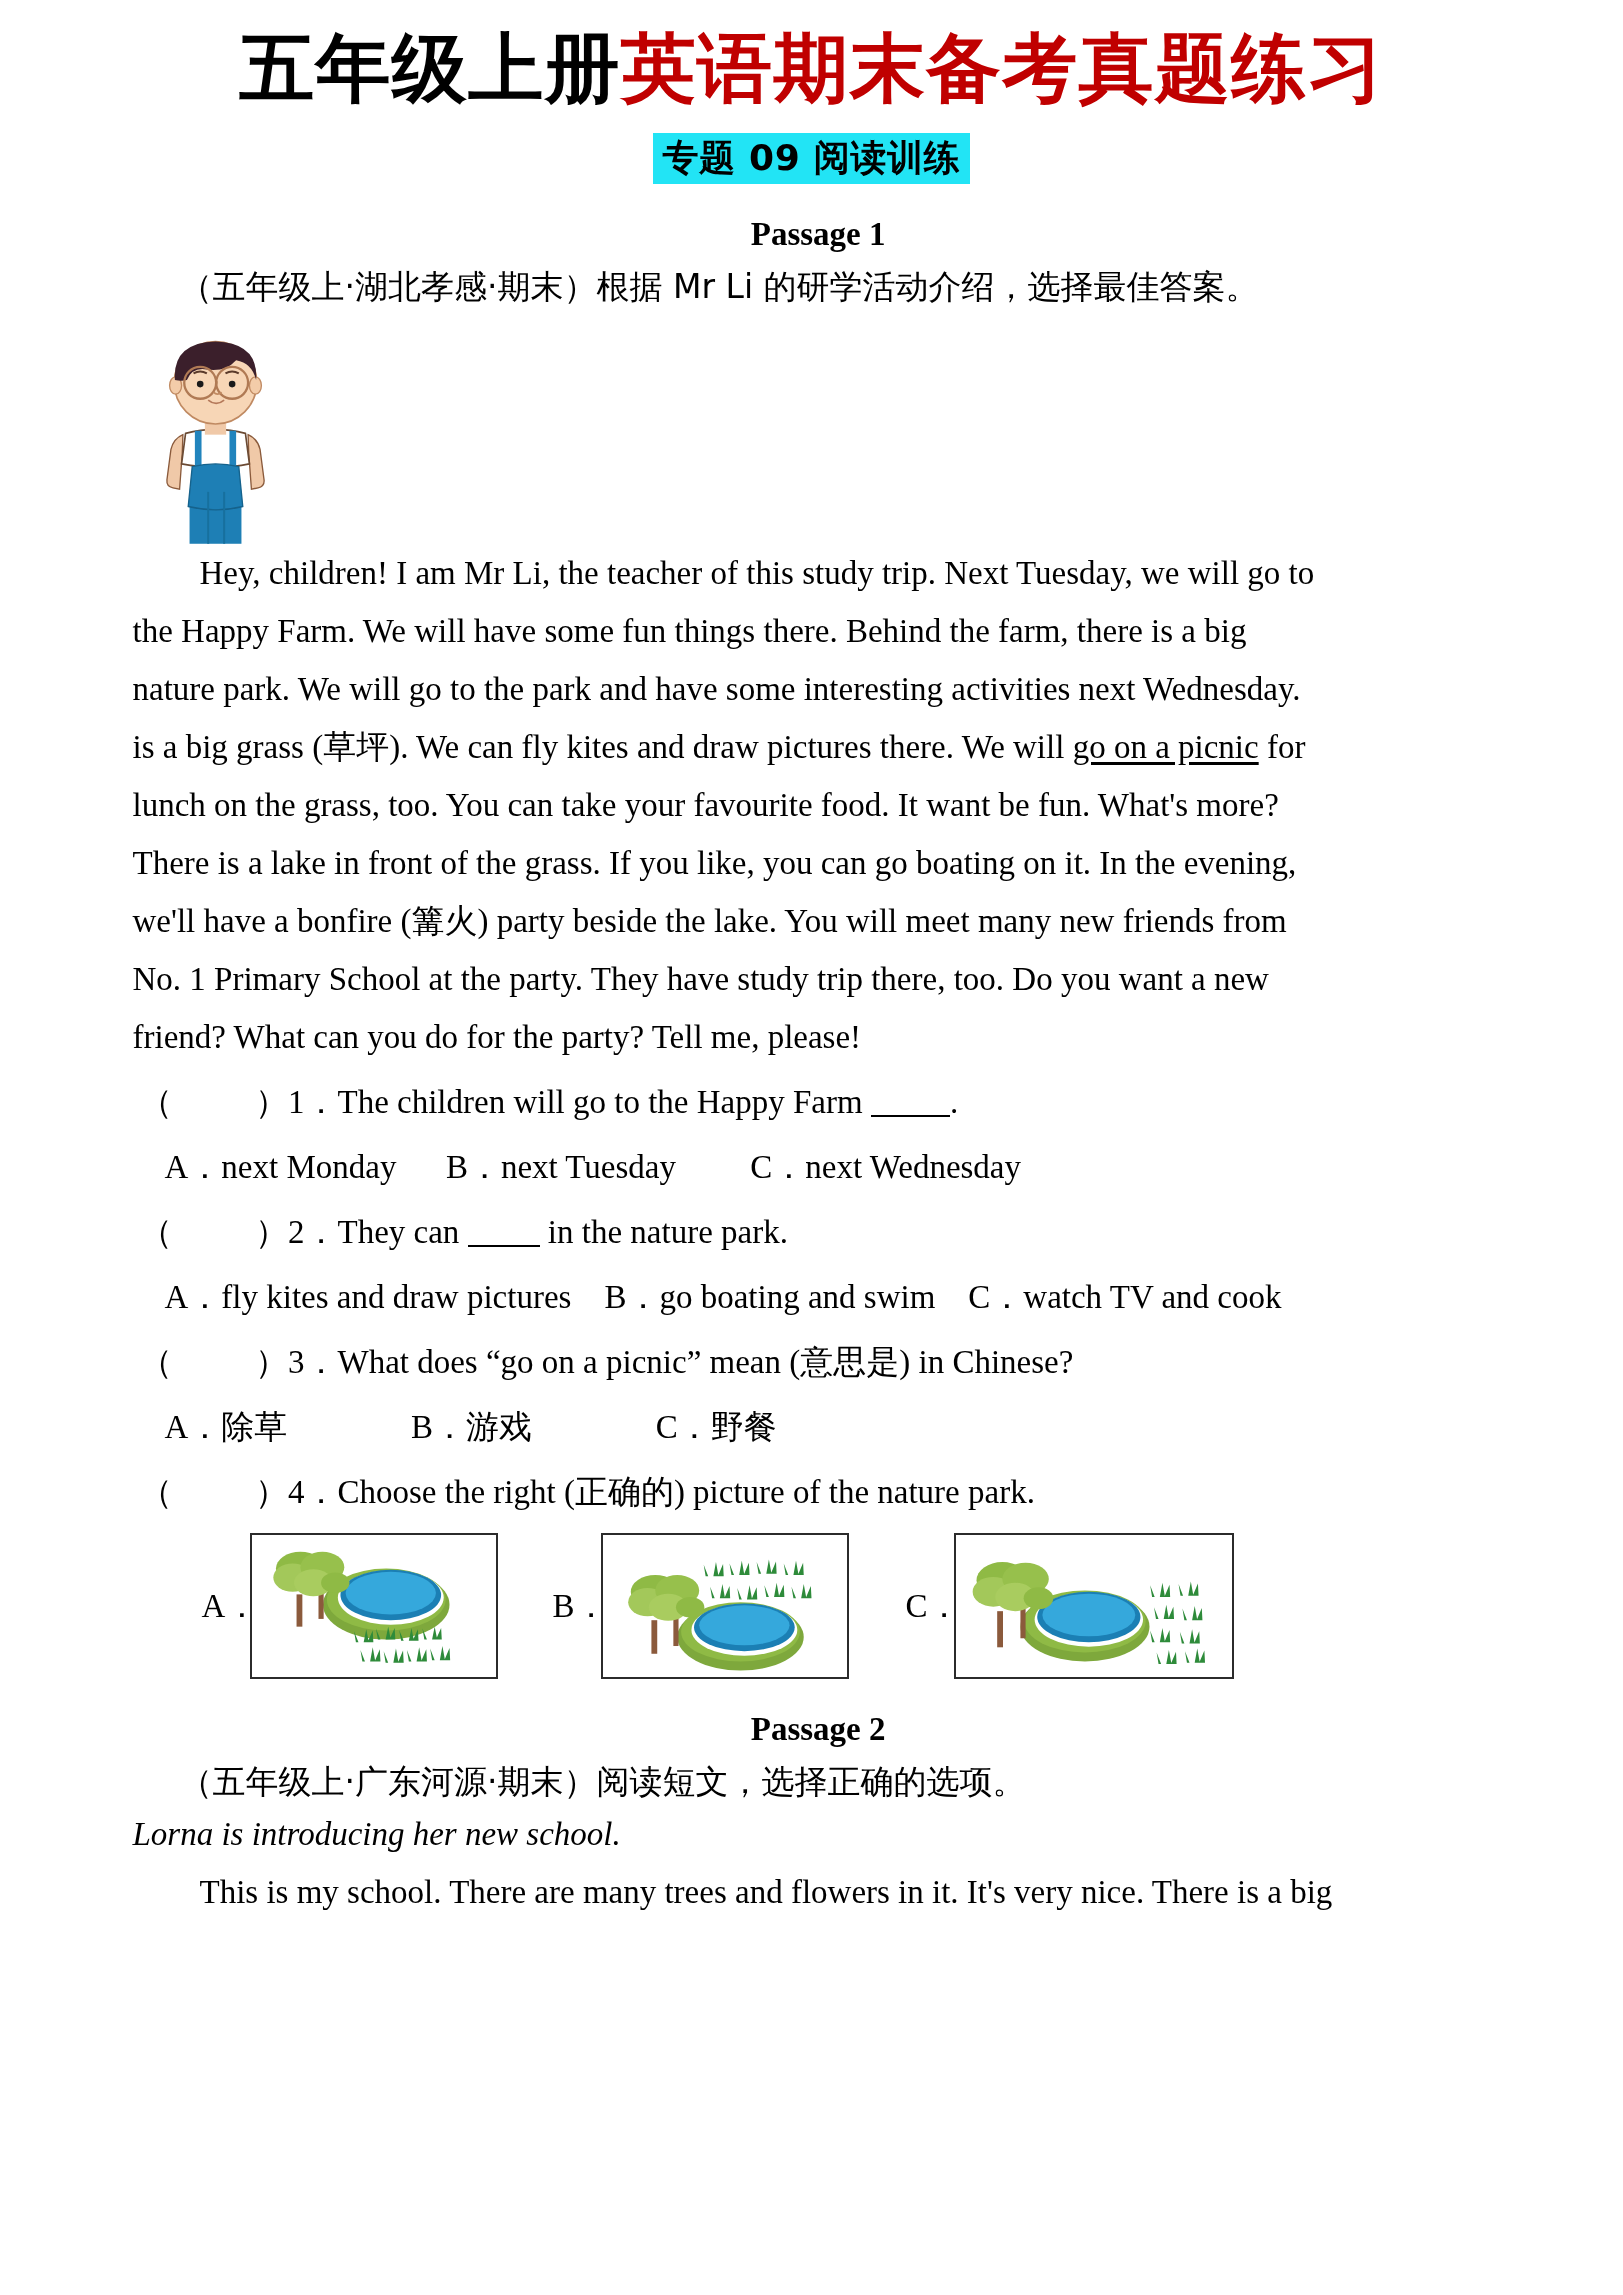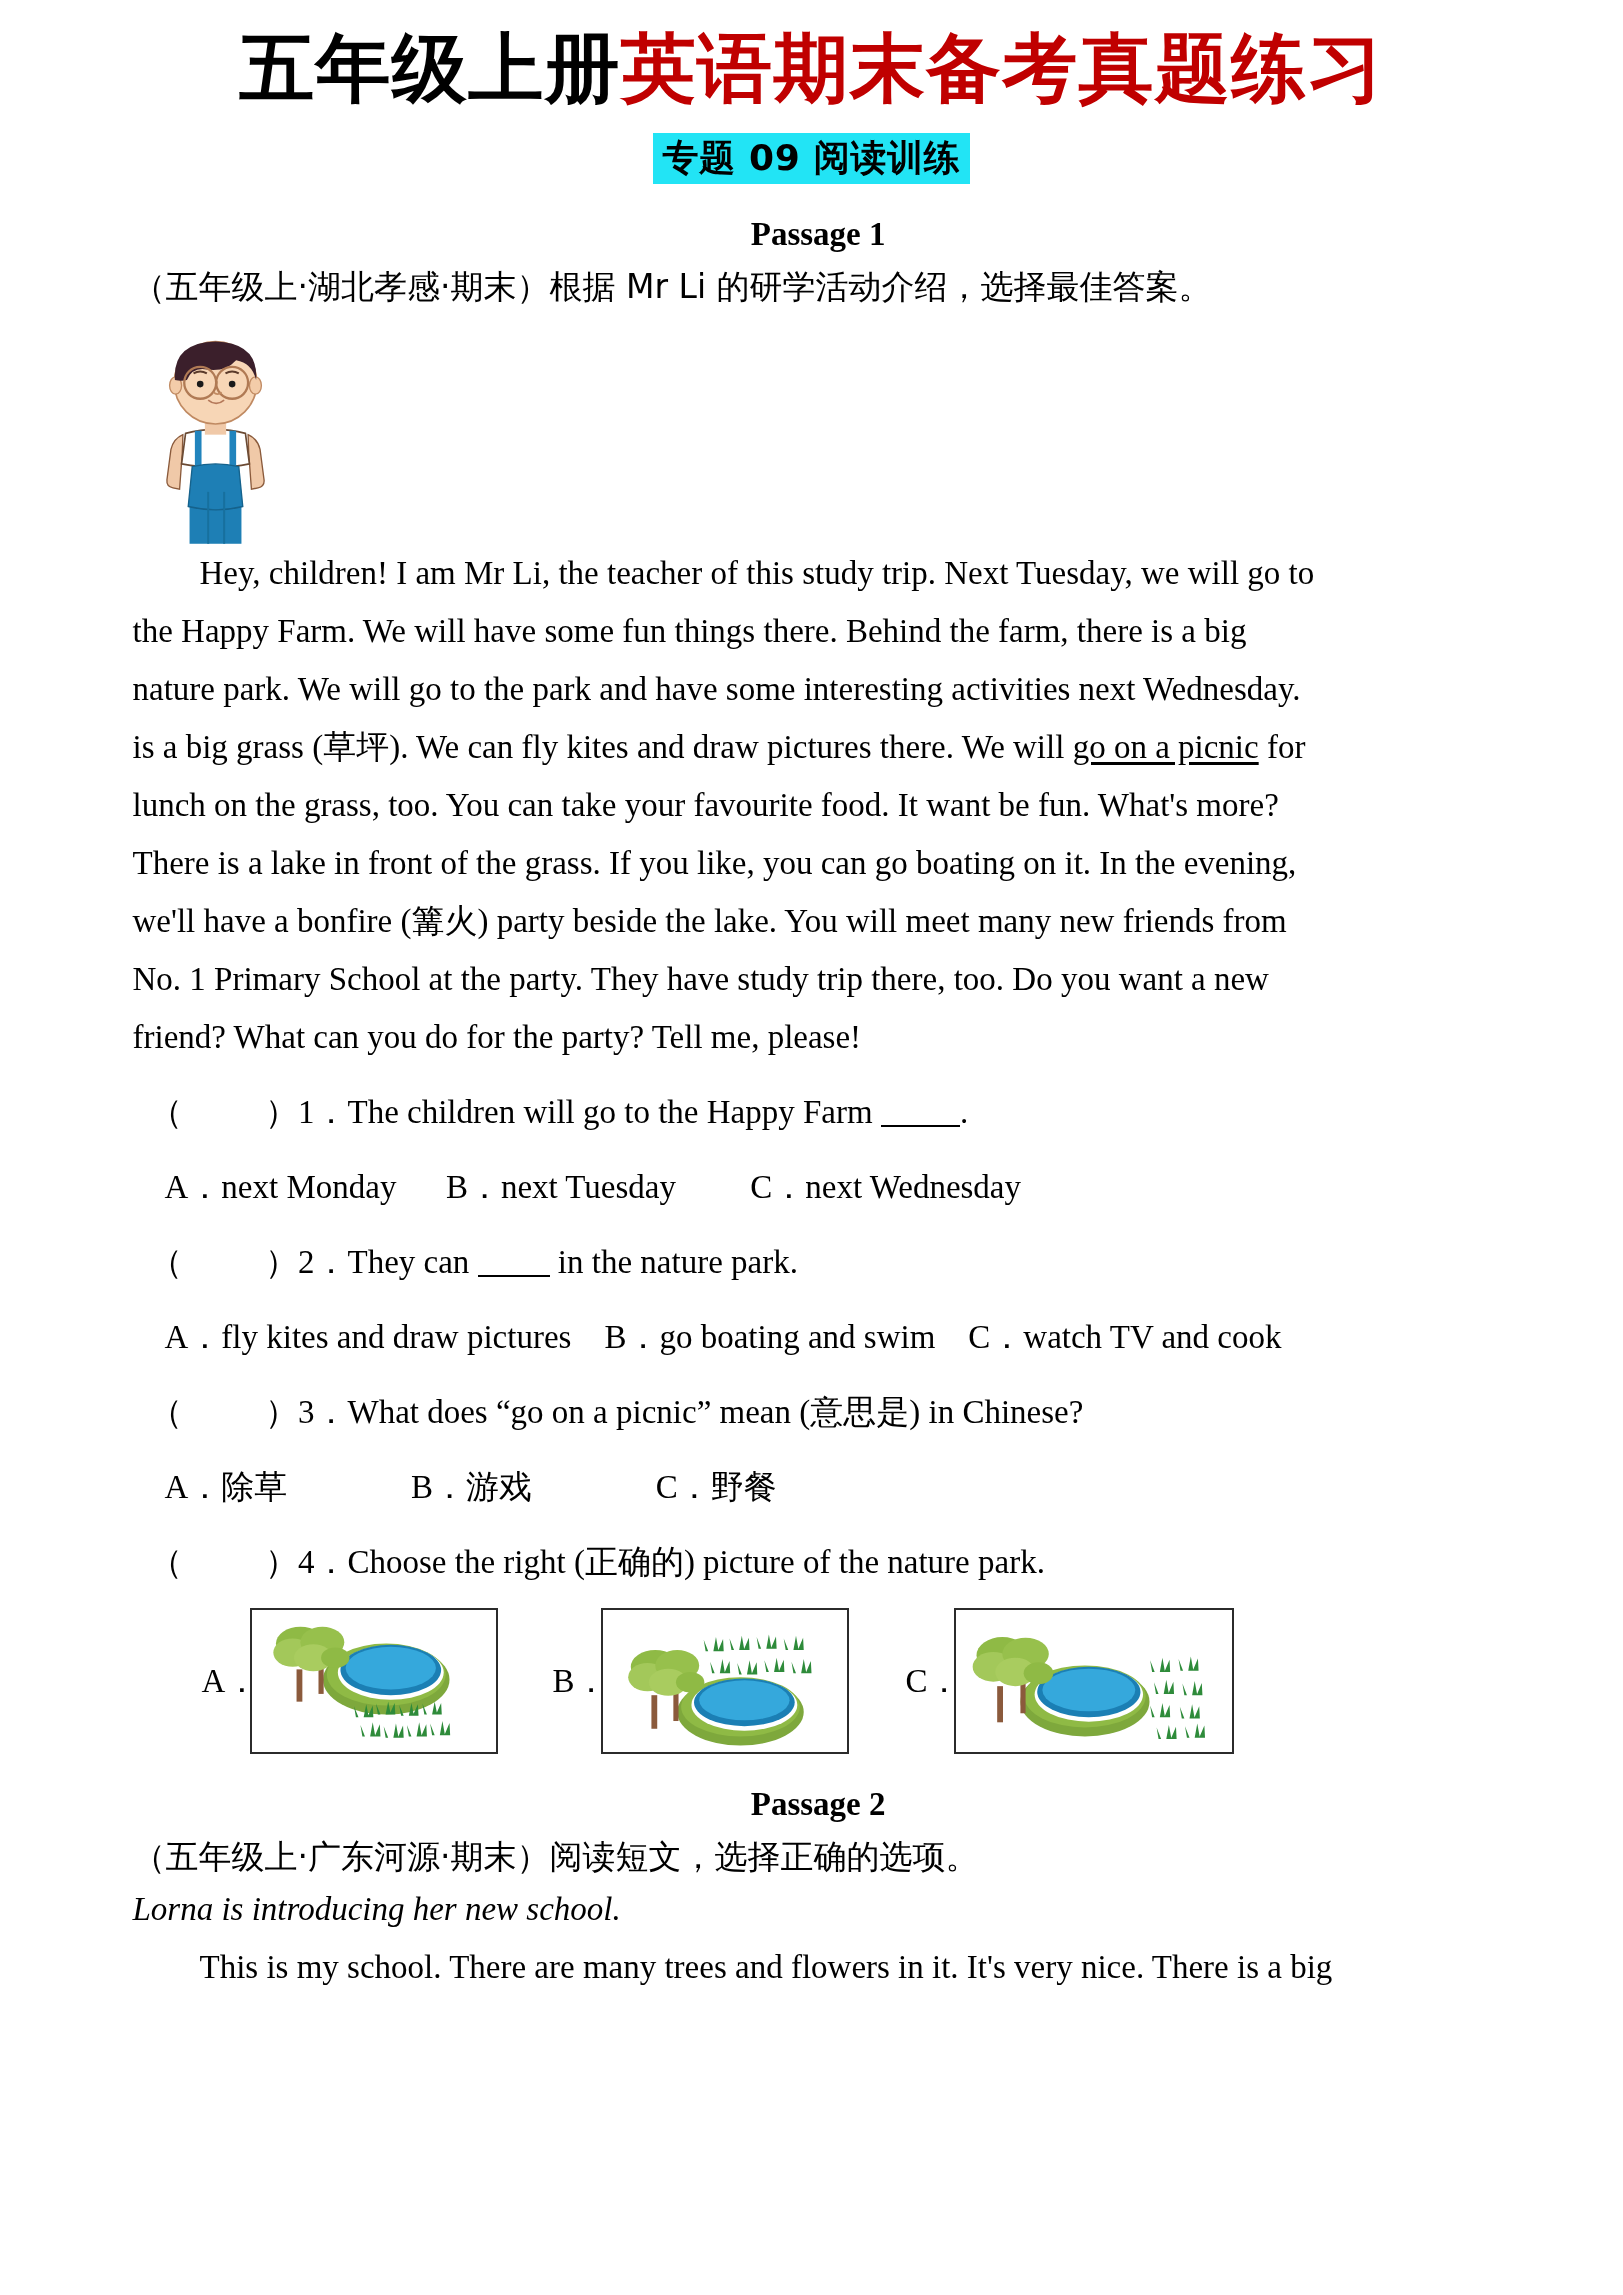--- a/index.html
+++ b/index.html
@@ -73,37 +73,38 @@
     font-size: 33px;
     line-height: 1.2;
   }
   .src-line {
     font-family: "DejaVu Sans", sans-serif;
     font-size: 33px;
     line-height: 1.35;
     letter-spacing: 0px;
     margin-top: 10.7px;
     white-space: nowrap;
+    margin-left: 47px;
   }
 
   .para {
     font-size: 33px;
     line-height: 58px;
     text-align: justify;
     text-justify: inter-word;
     margin: 0;
   }
   .para.indent { text-indent: 67px; }
   .u { text-decoration: underline; text-underline-offset: 4px; }
 
   .q-line {
     font-size: 33px;
     line-height: 58px;
     white-space: pre;
-    margin: 17px;
+    margin: 7px;
   }
   .opt-line {
     font-size: 33px;
     line-height: 58px;
     white-space: pre;
     margin: 0;
     padding-left: 32px;
   }
   .blank {
     display: inline-block;

